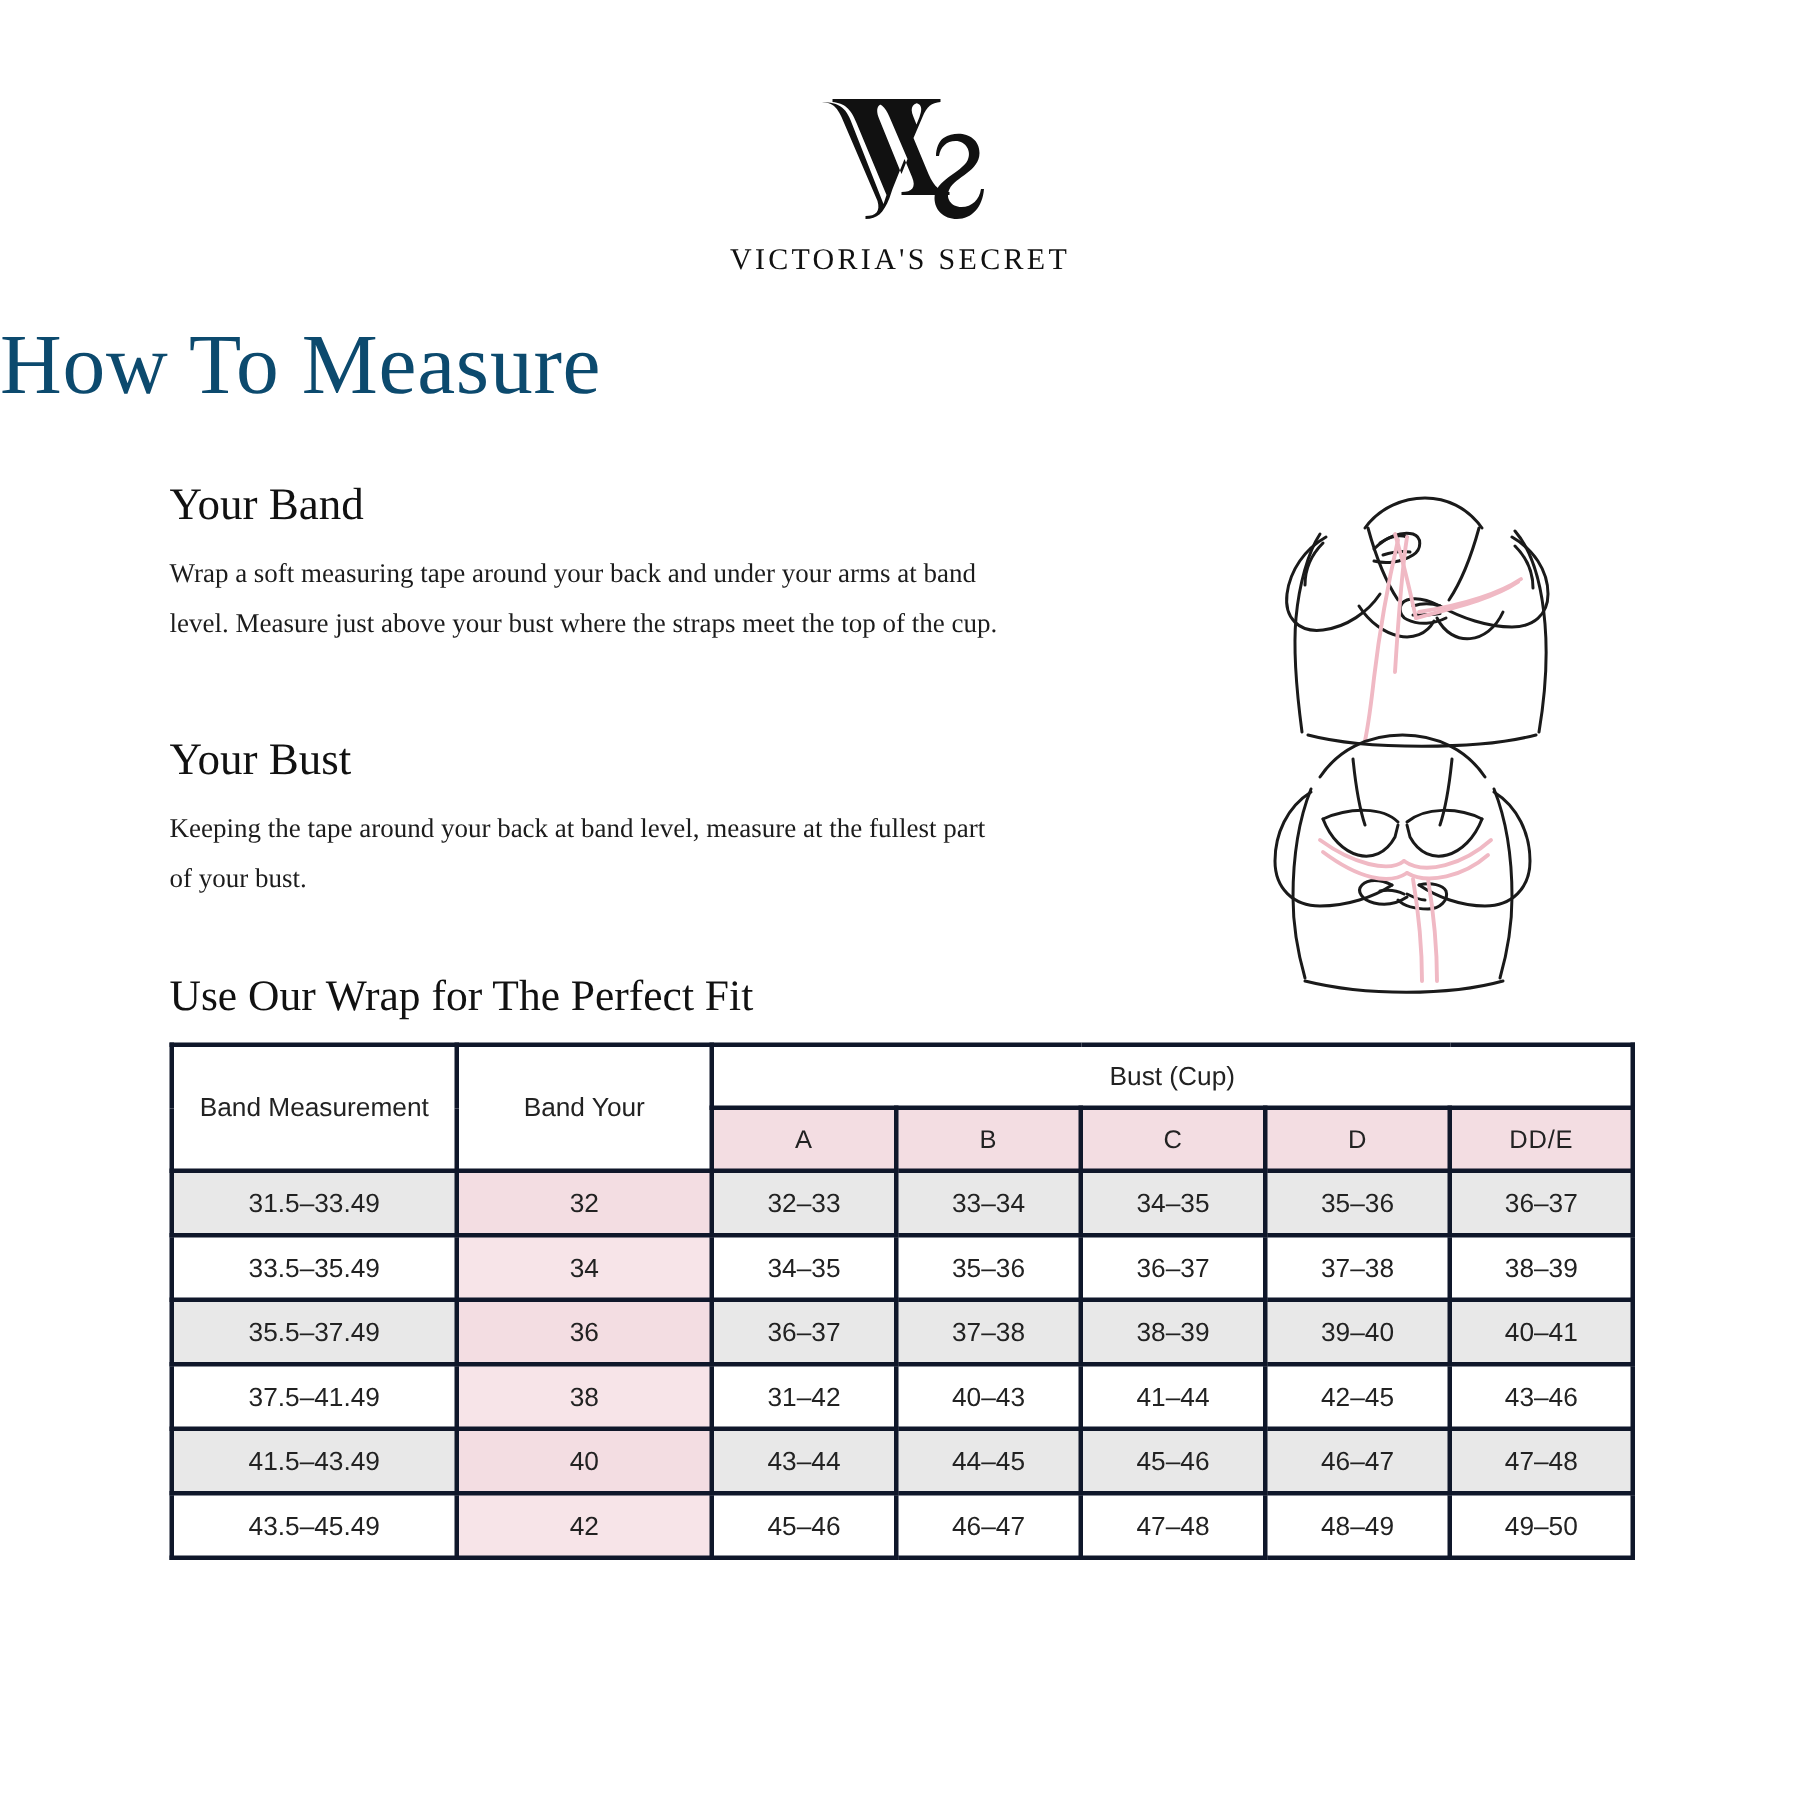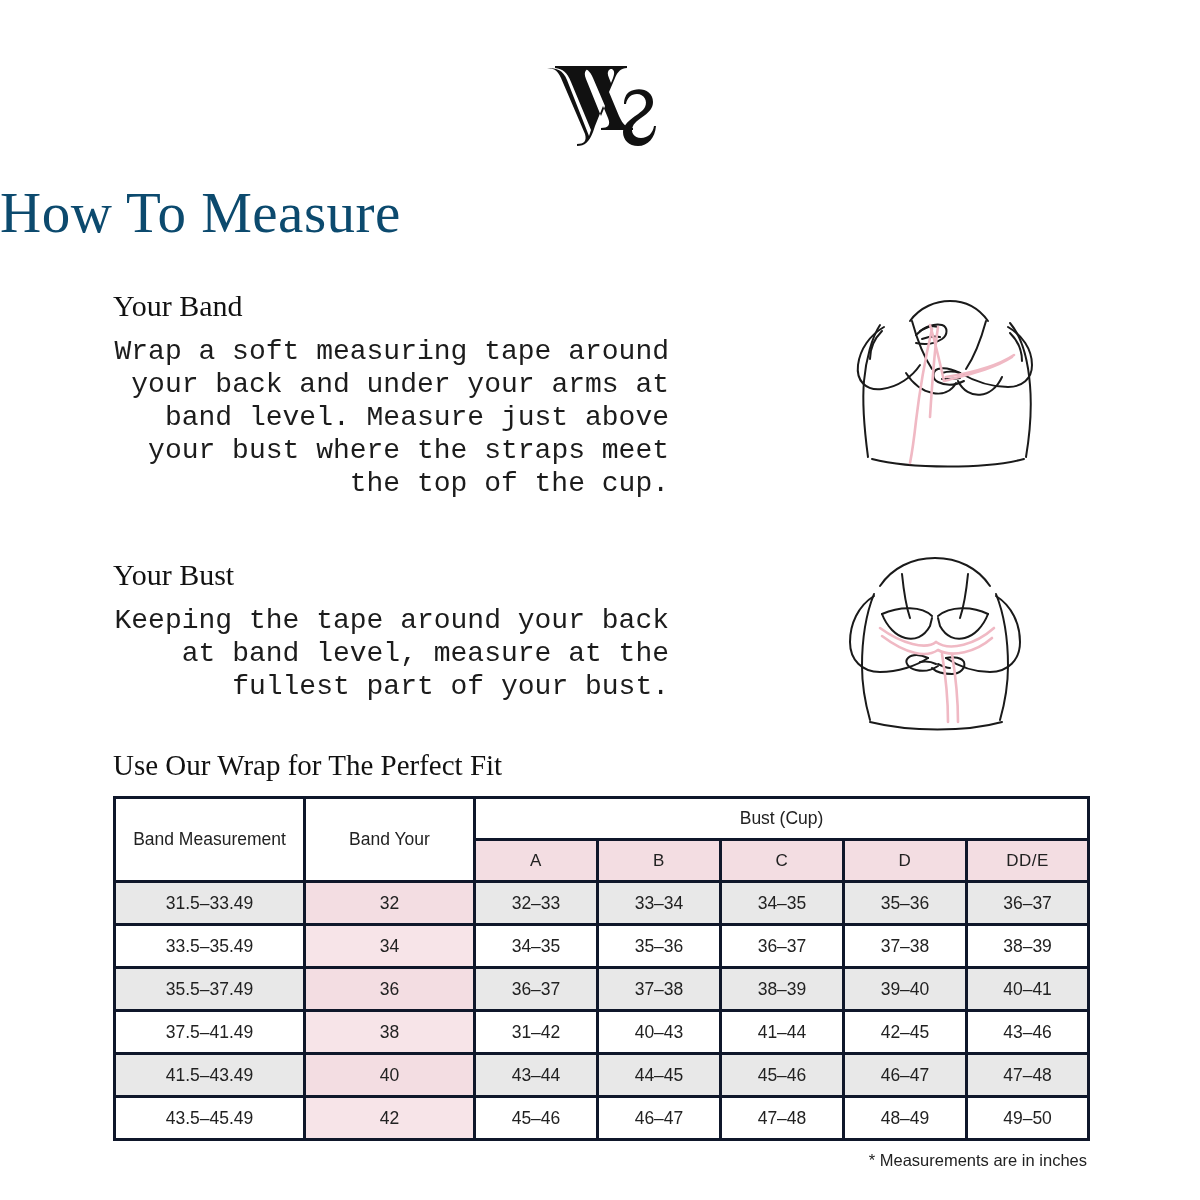--- a/index.html
+++ b/index.html
@@ -55,26 +55,25 @@
     padding-left: 113px;
   }
   .section-heading {
     font-family: "Liberation Serif", serif;
     font-size: 30px;
     font-weight: 400;
     color: #111;
     margin-bottom: 12px;
   }
   .section-body {
-    font-family: Liberation Mono, monospace;
-    font-size: 28px;
+    font-family: Liberation Serif, serif;
+    font-size: 18px;
     line-height: 33px;
     color: #1c1c1c;
     max-width: 556px;
-    text-align: right;
   }
 
   .illus {
     position: absolute;
     right: 80px;
     top: -12px;
   }
 
   
   .chart-heading {
@@ -150,20 +149,21 @@
 
 <div class="page">
 
   <div class="brand">
     <span>
       <svg class="brand-mark" width="118" height="96" viewBox="0 0 118 96" xmlns="http://www.w3.org/2000/svg" aria-hidden="true">
         <path d="M6 10 C16 10 22 12 26 22 L48 78 L50 72 L30 24 C26 14 22 11 14 10 L14 8 L52 8 L52 10 C45 10.5 42 13 45 21 L60 58 L64 48 L52 20 C49 13 46 10.5 40 10 L40 8 L74 8 L74 10 C68 10.5 65 13 68 20 L70 25 L72 20 C75 12 72 10.5 66 10 L66 8 L86 8 L86 10 C80 10.5 77 13 74 20 L68 34 L78 58 C82 67 86 70 92 70 L92 72 L60 72 L60 70 C67 70 70 67 67 60 L62 48 L54 68 L52 74 C48 84 44 88 36 88 L36 86 C43 86 46 83 44 76 L20 20 C16 11 12 10.5 6 10 Z" fill="#111"></path>
         <path d="M88 34 C98 28 112 32 112 44 C112 56 96 60 92 68 C89 74 93 80 100 80 C107 80 112 75 113 68 L115 68 C114 80 107 88 97 88 C88 88 82 82 82 74 C82 62 100 57 104 49 C107 43 103 36 96 36 C90 36 86 40 85 46 L83 46 C83 41 85 36 88 34 Z" fill="#111"></path>
       </svg>
     </span>
+    <div class="brand-name">VICTORIA'S SECRET</div>
   </div>
 
   <h1 class="main-title">How To Measure</h1>
 
   <div class="section">
     <div class="section-heading">Your Band</div>
     <div class="section-body">Wrap a soft measuring tape around your back and under your arms at band level.  Measure just above your bust where the straps meet the top of the cup.</div>
 
     <div class="illus">
       <svg width="360" height="200" viewBox="0 0 360 200" xmlns="http://www.w3.org/2000/svg" aria-hidden="true">
@@ -329,15 +329,14 @@
           <td>45–46</td>
           <td>46–47</td>
           <td>47–48</td>
           <td>48–49</td>
           <td>49–50</td>
         </tr>
       </tbody>
     </table>
   </div>
 
-  <div class="footnote">* Measurements are in inches</div>
 
 </div>
 
 </body></html>

